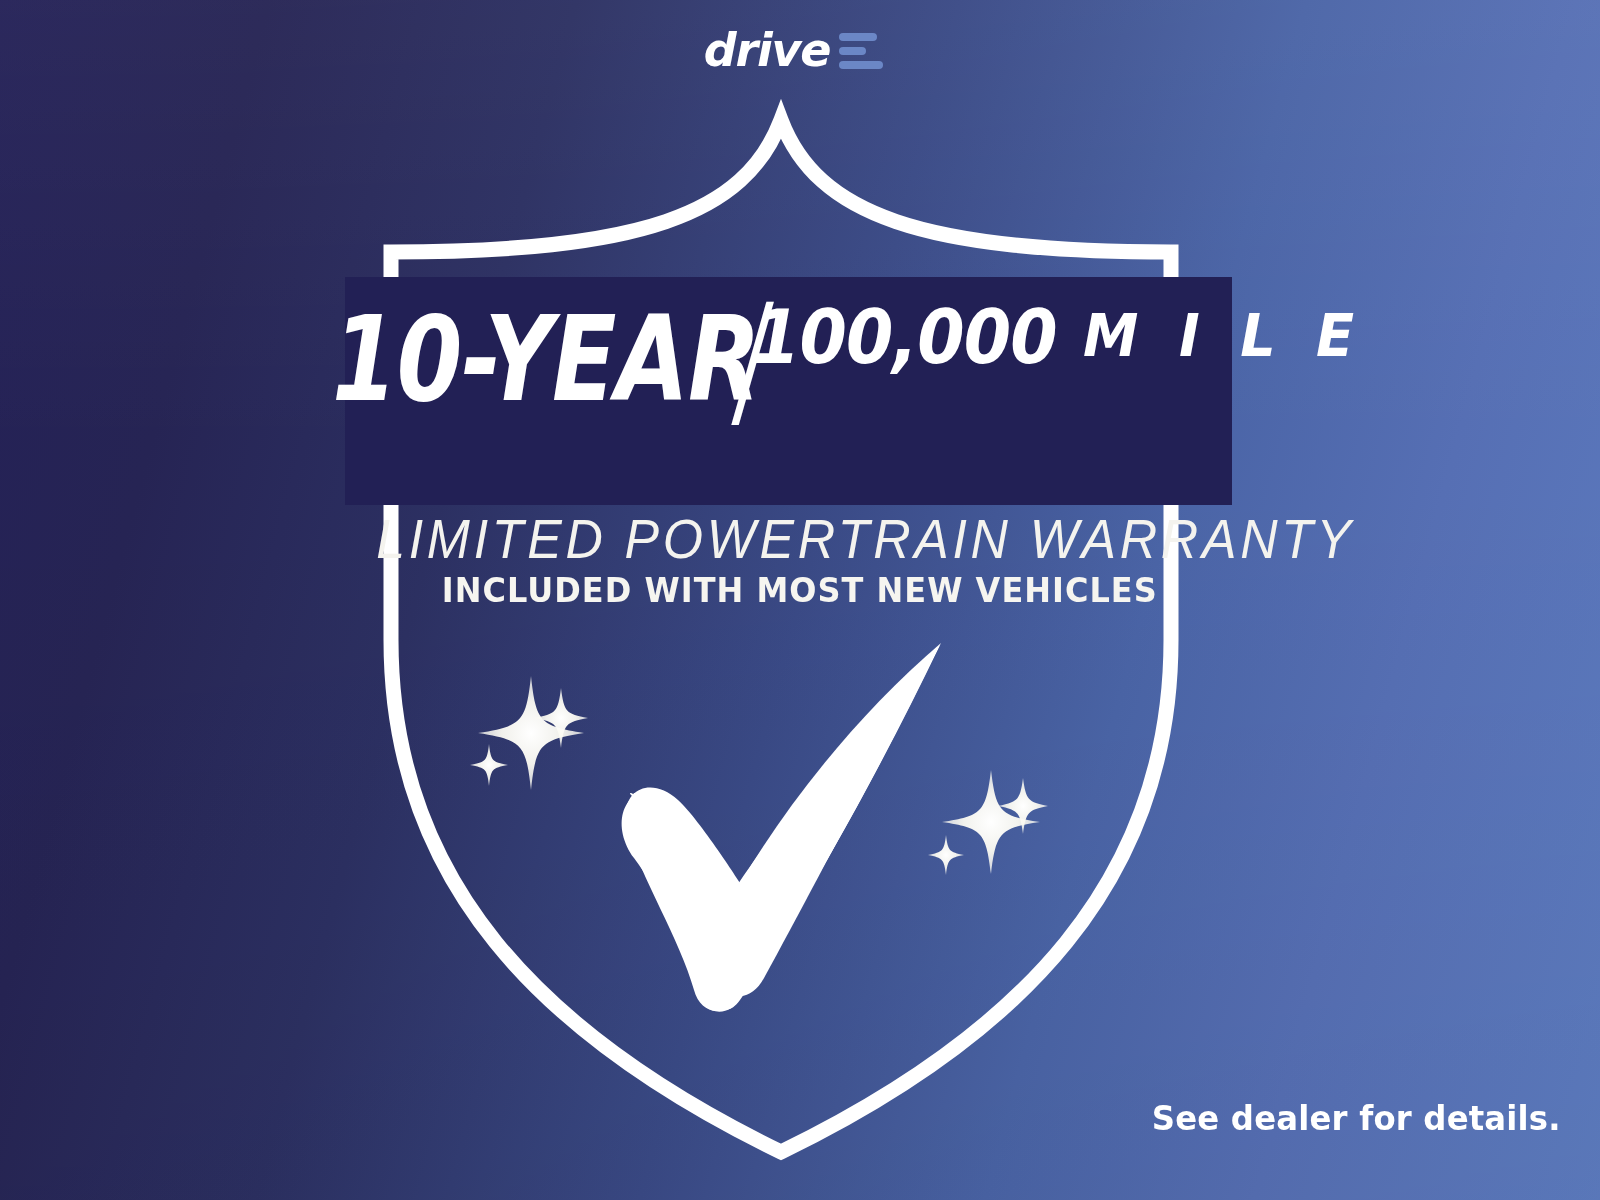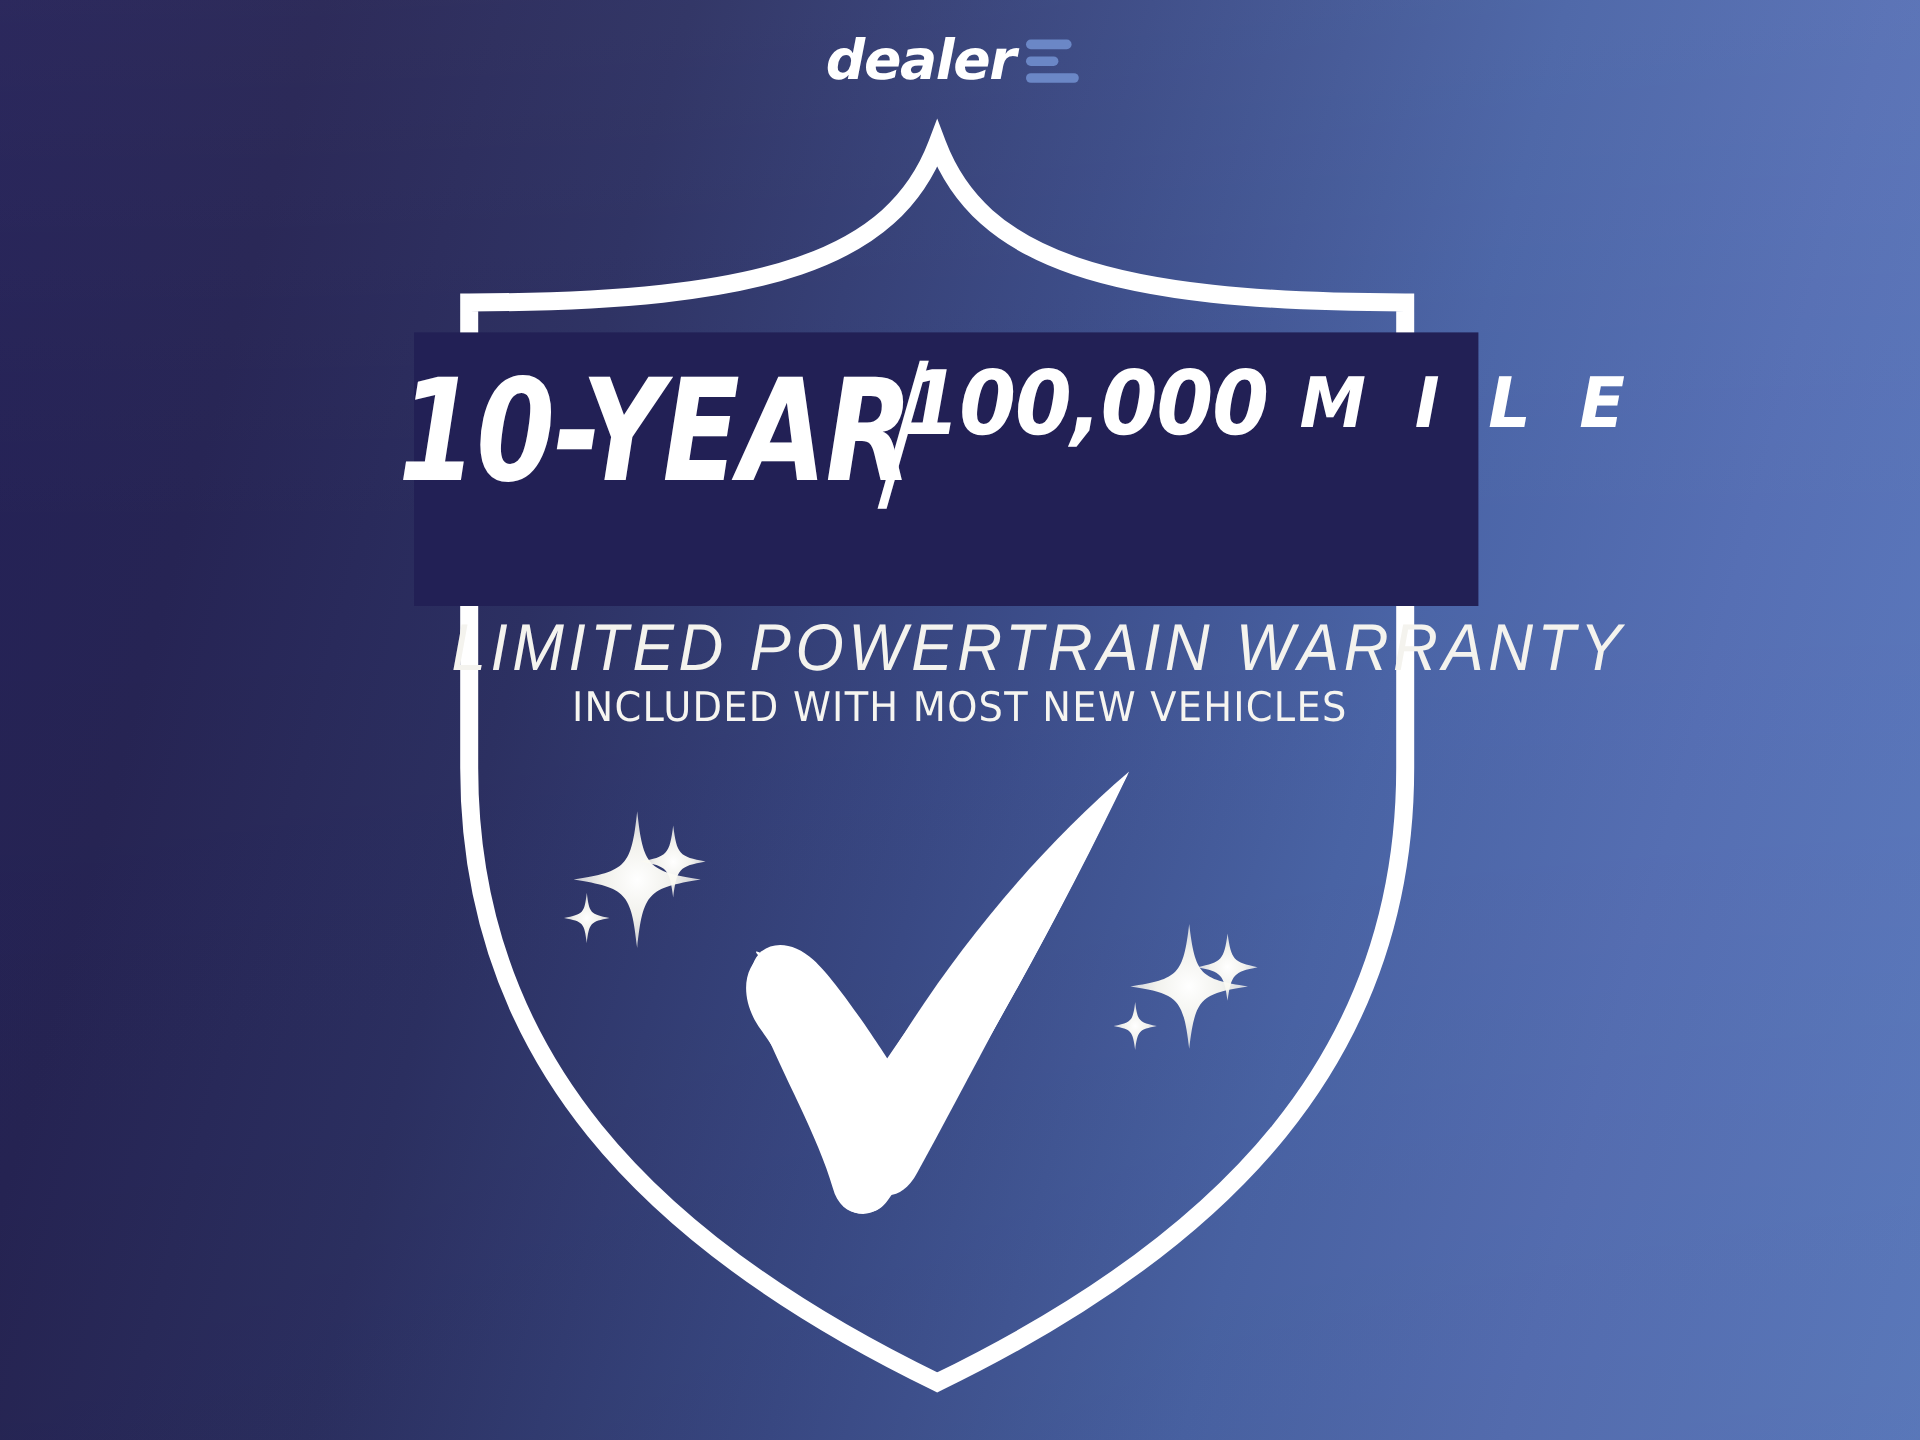--- a/index.html
+++ b/index.html
@@ -133,21 +133,21 @@
     white-space:nowrap;
     margin-top:32px;
   }
   .banner-sub span{ display:inline-block; transform:scaleX(0.94); }
 
   
   .included{
     position:absolute; left:0; right:0; top:570px;
     text-align:center; z-index:5;
     font-family:"DejaVu Sans", sans-serif;
-    font-weight:400;
+    font-weight:700;
     font-size:34px;
     letter-spacing:1.1px;
     color:#f6f5f0;
     white-space:nowrap;
   }
   .included span{ display:inline-block; transform:scaleX(0.94); }
 
   
   .footnote{
     position:absolute; right:28px; bottom:62px;
@@ -160,21 +160,21 @@
     white-space:nowrap;
   }
   .footnote span{ display:inline-block; transform:scaleX(0.95); }
 </style>
 </head>
 <body>
 
 <div id="stage">
 
   <div class="brandbar">
-    <div class="brand-drive">dealer</div>
+    <div class="brand-drive">drive</div>
     <div class="brand-bars">
       <i class="b1"></i>
         <i class="b2"></i>
         <i class="b3"></i>
     </div>
   </div>
 
   <div class="shield-wrap">
     <svg viewBox="0 0 1600 1200" xmlns="http://www.w3.org/2000/svg">
       <defs>
@@ -274,14 +274,17 @@
     </div>
     <div class="banner-sub">
       <span>LIMITED POWERTRAIN WARRANTY</span>
     </div>
   </div>
 
   <div class="included">
     <span>INCLUDED WITH MOST NEW VEHICLES</span>
   </div>
 
+  <div class="footnote">
+    <span>See dealer for details.</span>
+  </div>
 
 </div>
 
 </body></html>

